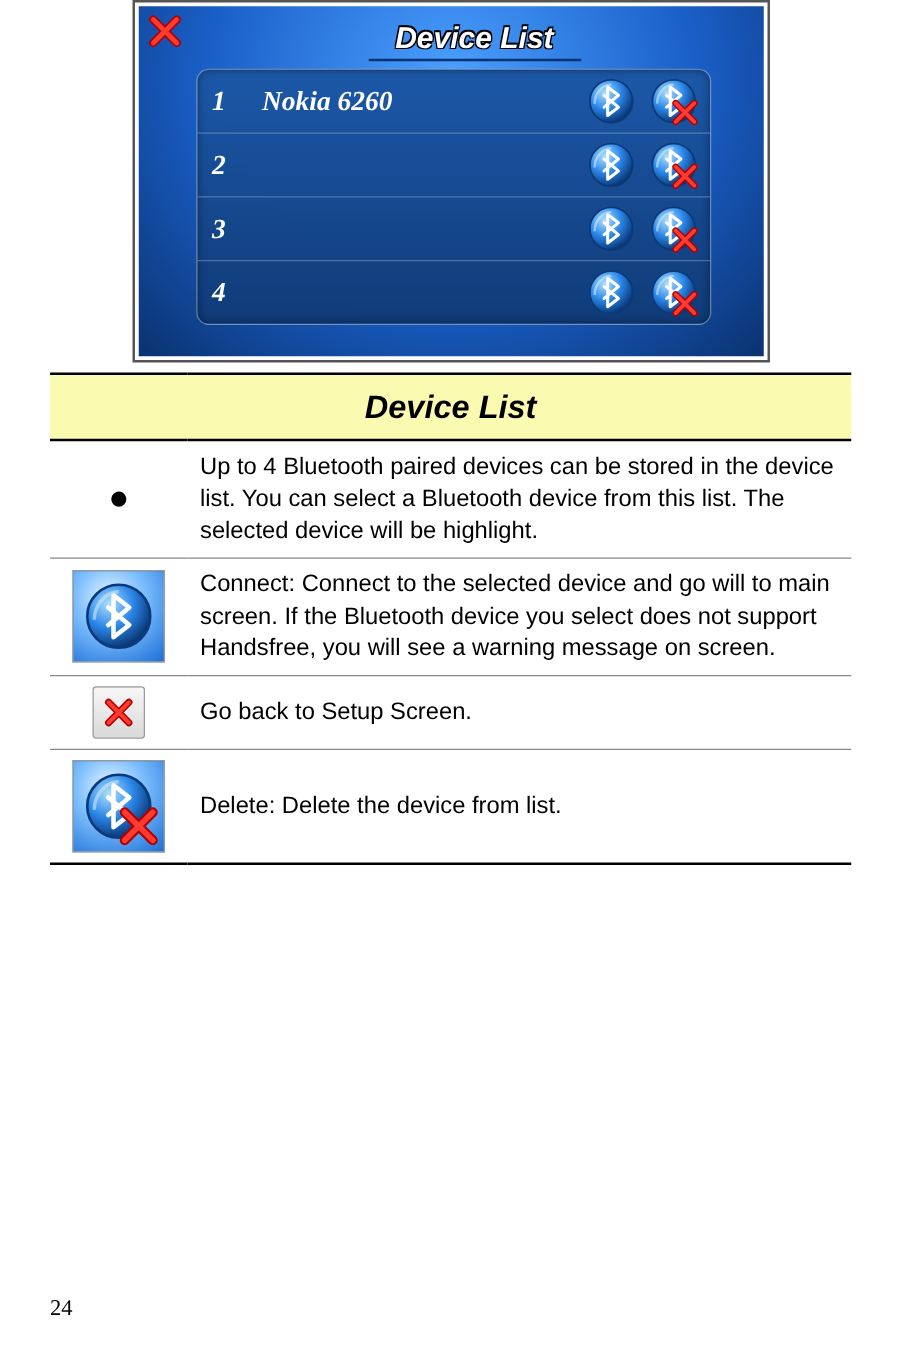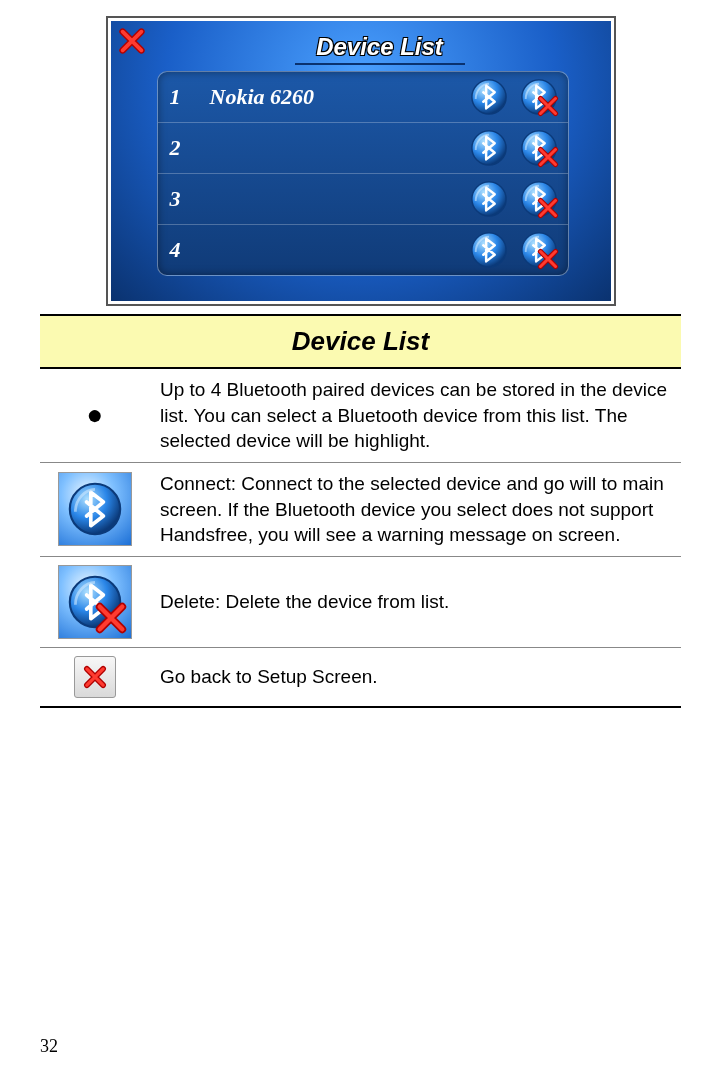--- a/index.html
+++ b/index.html
@@ -5,21 +5,21 @@
   body {
     margin: 0;
     padding: 0;
     font-family: Verdana, Arial, sans-serif;
     width: 721px;
     height: 1087px;
     position: relative;
     background: #fff;
   }
   .page {
-    padding: 16px 40px;
+    padding: 0 40px;
     box-sizing: border-box;
   }
 
   
   .shot-wrap {
     width: 500px;
     margin: 0 auto 8px auto;
     border: 2px solid #555;
     background: #fff;
     padding: 3px;
@@ -257,39 +257,39 @@
         <span class="icon-square">
           <svg width="56" height="56" viewBox="0 0 40 40">
                 <use href="#bt-glyph"></use>
               </svg>
         </span>
       </td>
       <td>Connect: Connect to the selected device and go will to main screen. If the Bluetooth device you select does not support Handsfree, you will see a warning message on screen.</td>
     </tr>
     <tr class="doc-row">
       <td class="icon-cell">
+        <span class="icon-close-sq">
+          <svg width="26" height="26" viewBox="0 0 32 32">
+                <use href="#red-x"></use>
+              </svg>
+        </span>
+      </td>
+      <td>Go back to Setup Screen.</td>
+    </tr>
+    <tr class="doc-row">
+      <td class="icon-cell">
         <span class="icon-square" style="position:relative">
           <svg width="56" height="56" viewBox="0 0 40 40">
                 <use href="#bt-glyph"></use>
               </svg>
           <svg width="36" height="36" viewBox="0 0 32 32" style="position:absolute;right:2px;bottom:2px">
                 <use href="#red-x"></use>
               </svg>
         </span>
       </td>
       <td>Delete: Delete the device from list.</td>
     </tr>
-    <tr class="doc-row">
-      <td class="icon-cell">
-        <span class="icon-close-sq">
-          <svg width="26" height="26" viewBox="0 0 32 32">
-                <use href="#red-x"></use>
-              </svg>
-        </span>
-      </td>
-      <td>Go back to Setup Screen.</td>
-    </tr>
   </tbody>
     </table>
 
 </div>
 
-<div class="page-number">32</div>
+<div class="page-number">24</div>
 
 </body></html>

